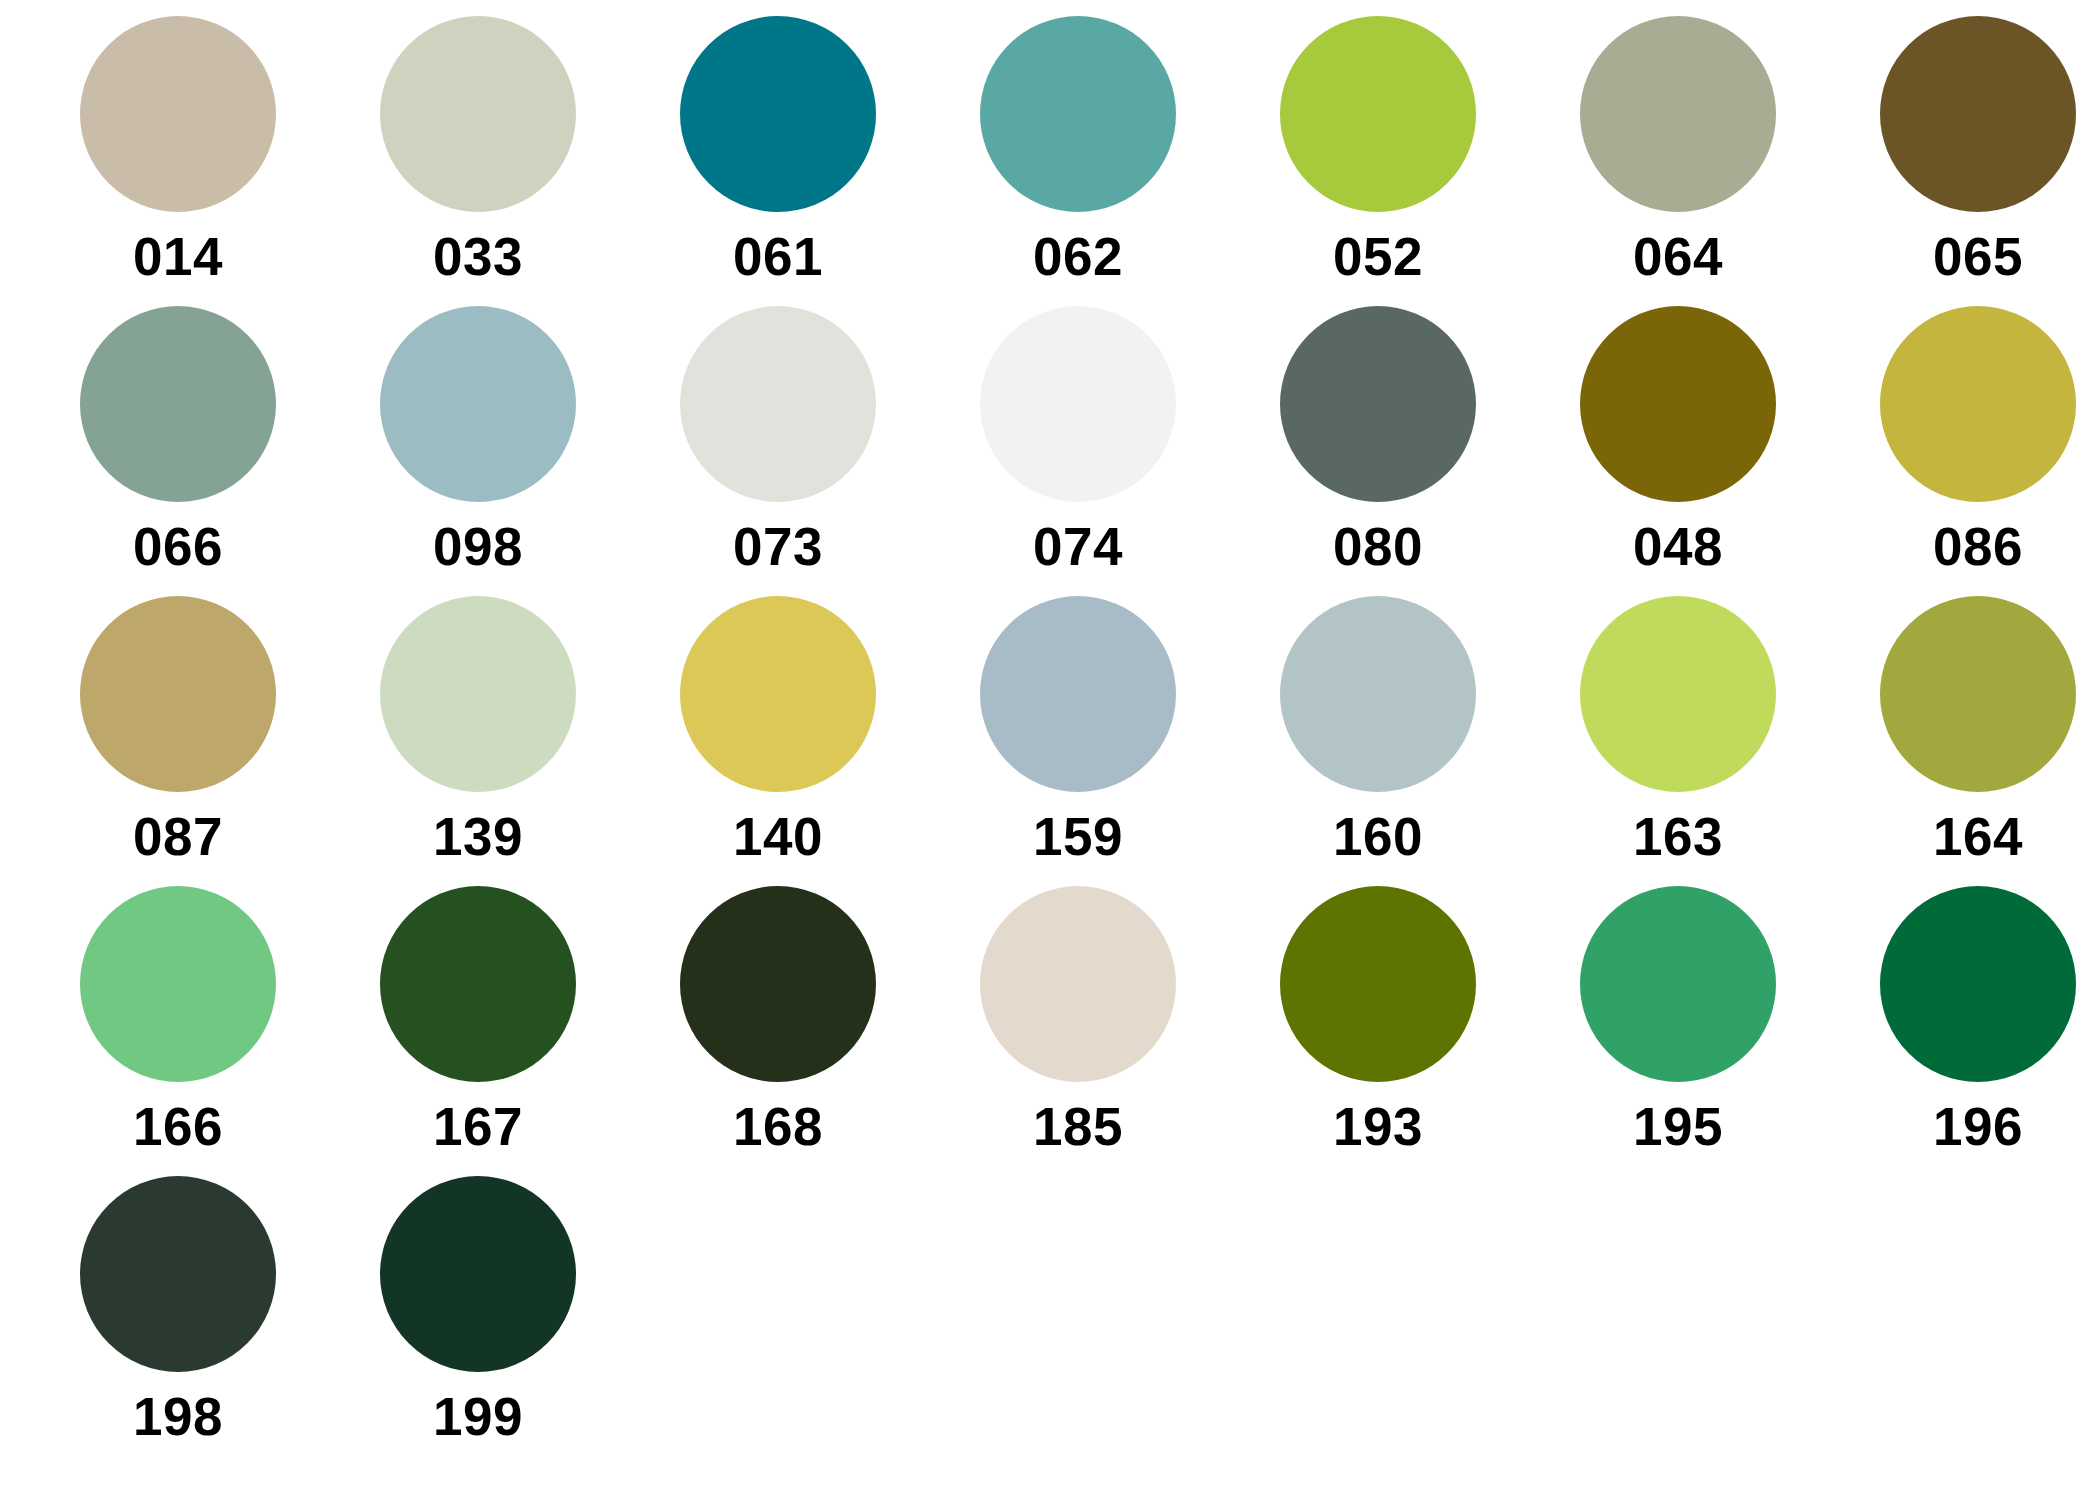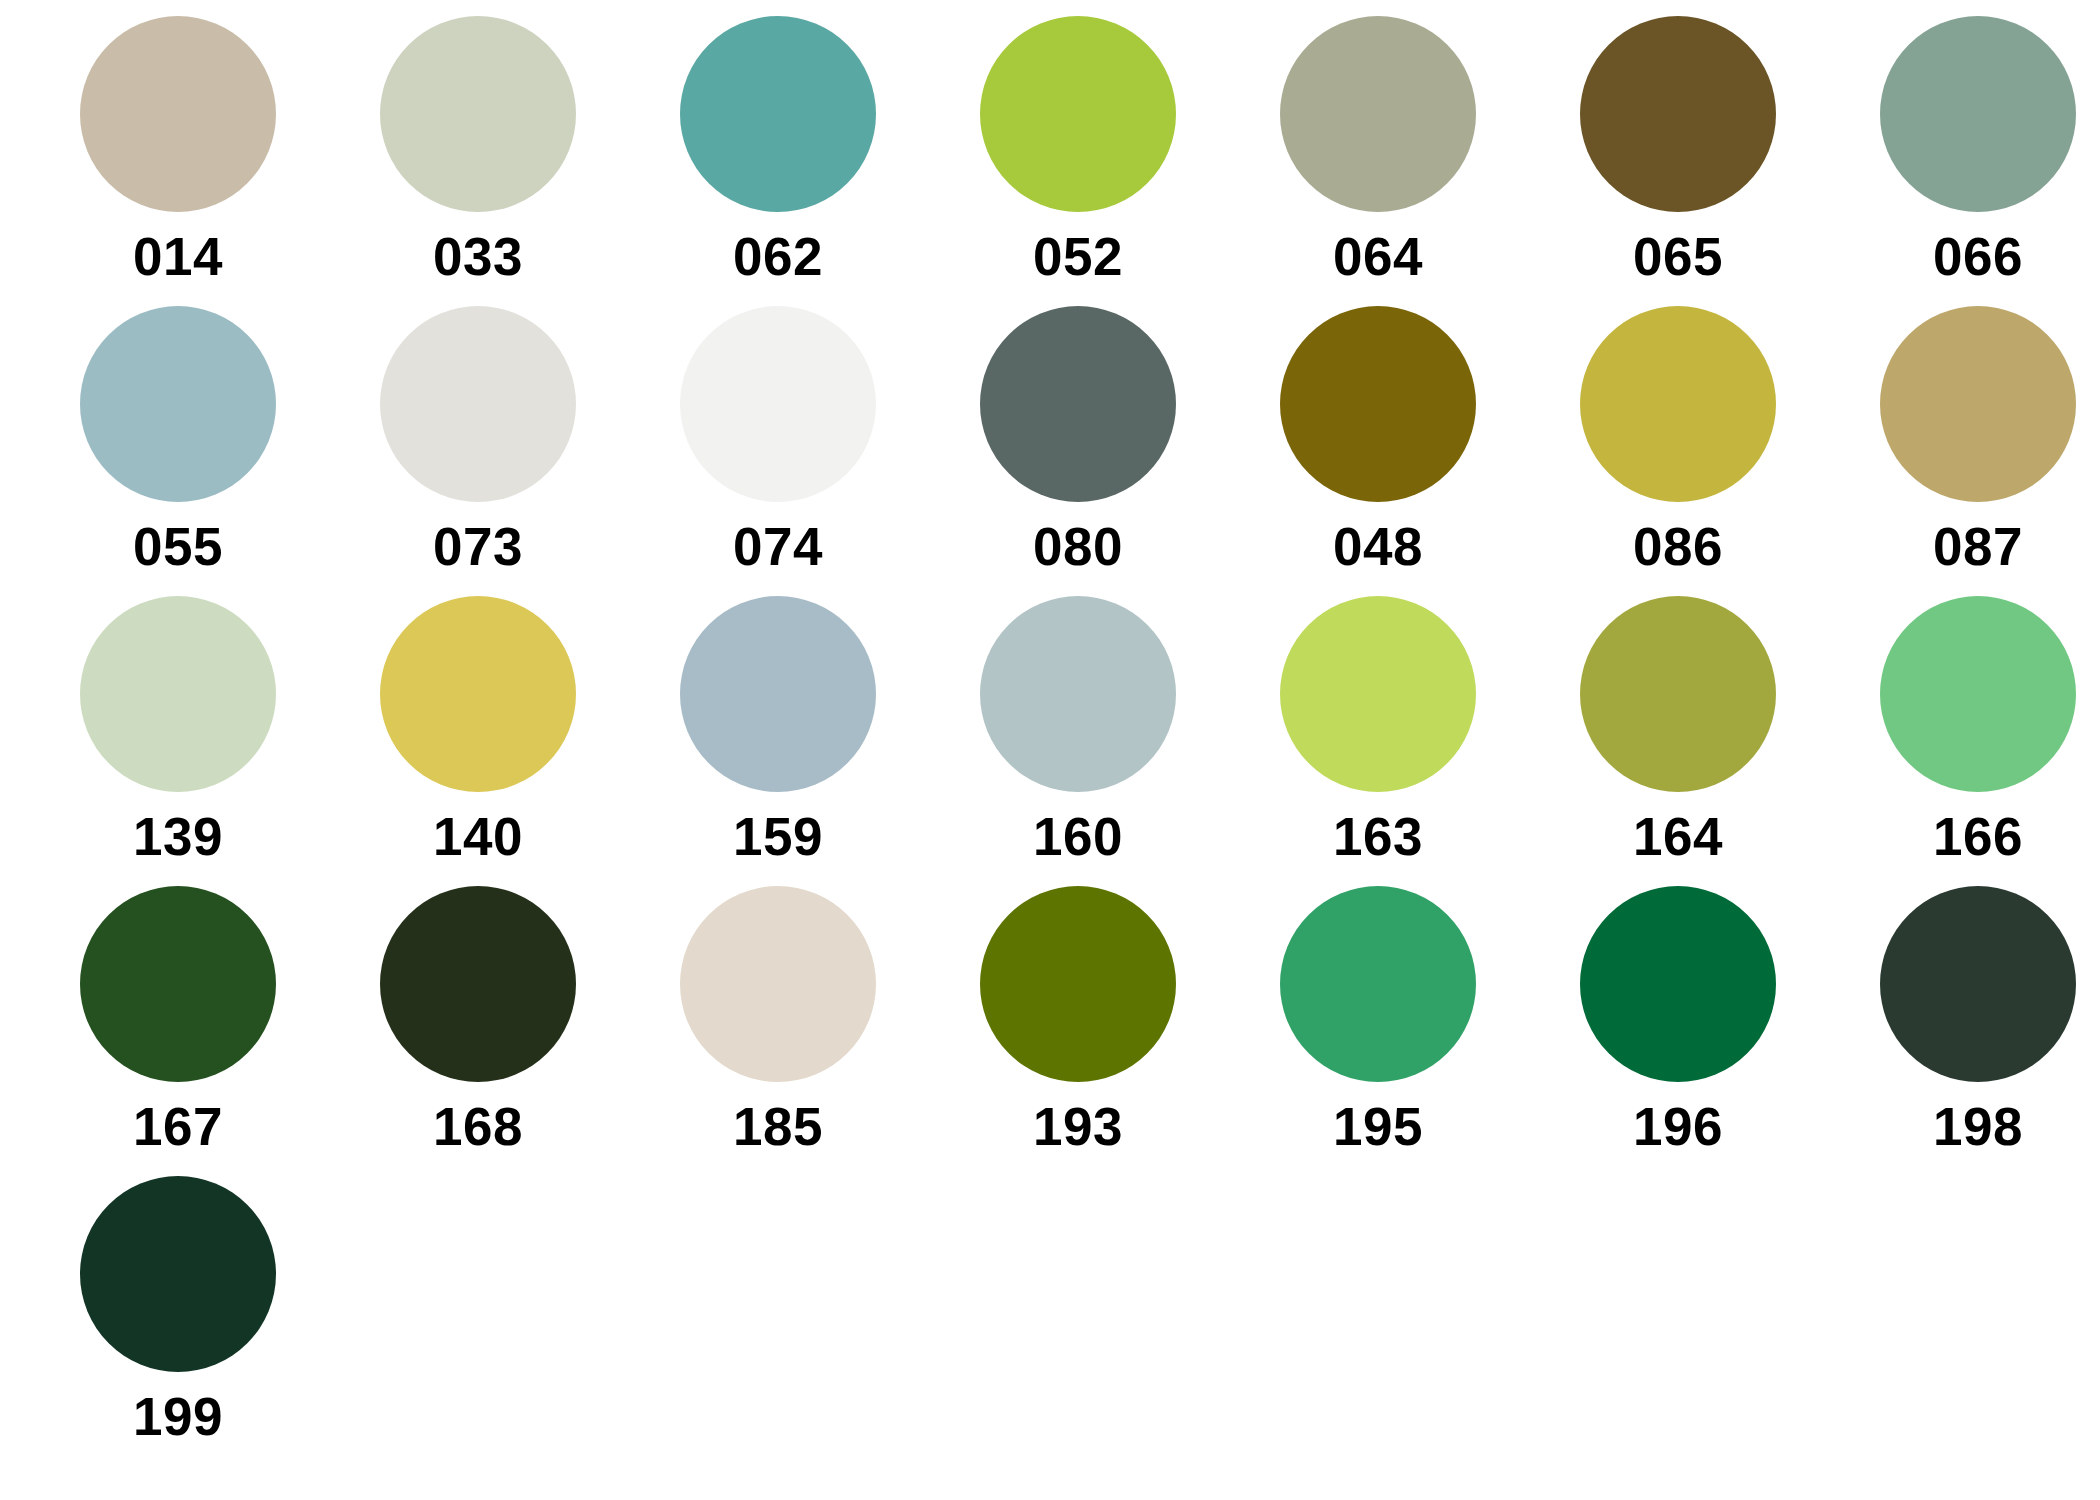--- a/index.html
+++ b/index.html
@@ -64,20 +64,24 @@
   <div class="swatch-grid" id="swatch-grid">
       <div class="swatch-cell">
         <span class="swatch-dot" title="warm-beige" style="background: rgb(201, 189, 169);"></span>
         <span class="swatch-label">014</span>
       </div>
       <div class="swatch-cell">
         <span class="swatch-dot" title="pale-sage" style="background: rgb(206, 211, 192);"></span>
         <span class="swatch-label">033</span>
       </div>
       <div class="swatch-cell">
+        <span class="swatch-dot" title="deep-teal" style="background: rgb(0, 119, 136);"></span>
+        <span class="swatch-label">061</span>
+      </div>
+      <div class="swatch-cell">
         <span class="swatch-dot" title="soft-teal" style="background: rgb(90, 168, 163);"></span>
         <span class="swatch-label">062</span>
       </div>
       <div class="swatch-cell">
         <span class="swatch-dot" title="lime-green" style="background: rgb(167, 201, 60);"></span>
         <span class="swatch-label">052</span>
       </div>
       <div class="swatch-cell">
         <span class="swatch-dot" title="sage-gray" style="background: rgb(169, 171, 147);"></span>
         <span class="swatch-label">064</span>
@@ -85,21 +89,21 @@
       <div class="swatch-cell">
         <span class="swatch-dot" title="dark-brown" style="background: rgb(107, 85, 38);"></span>
         <span class="swatch-label">065</span>
       </div>
       <div class="swatch-cell">
         <span class="swatch-dot" title="muted-green" style="background: rgb(133, 163, 148);"></span>
         <span class="swatch-label">066</span>
       </div>
       <div class="swatch-cell">
         <span class="swatch-dot" title="dusty-blue" style="background: rgb(156, 188, 196);"></span>
-        <span class="swatch-label">055</span>
+        <span class="swatch-label">098</span>
       </div>
       <div class="swatch-cell">
         <span class="swatch-dot" title="off-white" style="background: rgb(227, 225, 220);"></span>
         <span class="swatch-label">073</span>
       </div>
       <div class="swatch-cell">
         <span class="swatch-dot" title="near-white" style="background: rgb(242, 243, 241);"></span>
         <span class="swatch-label">074</span>
       </div>
       <div class="swatch-cell">

